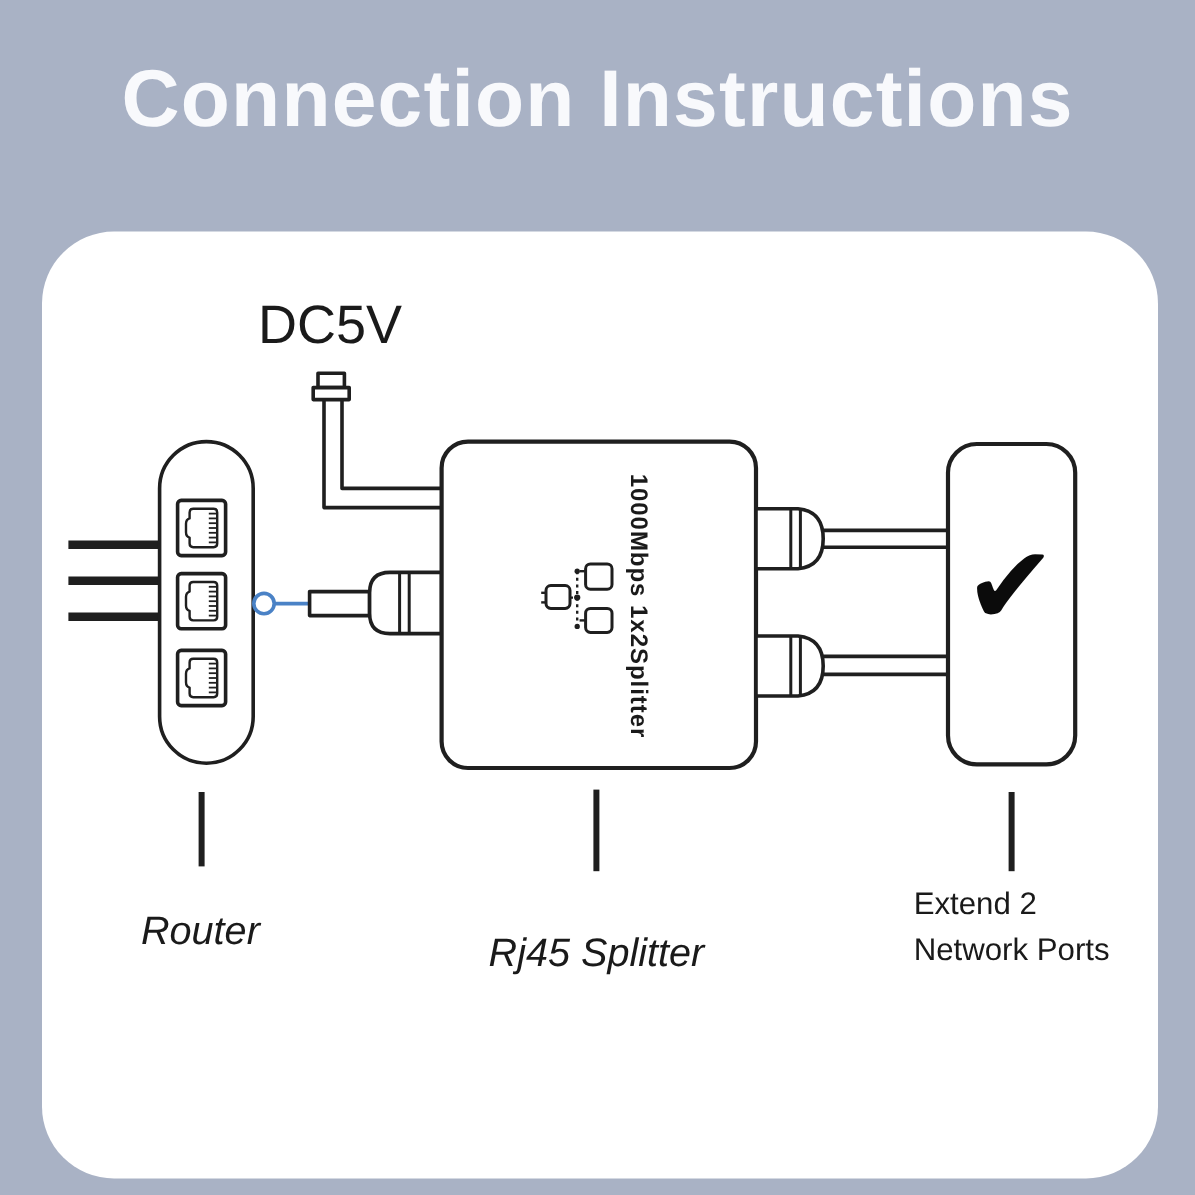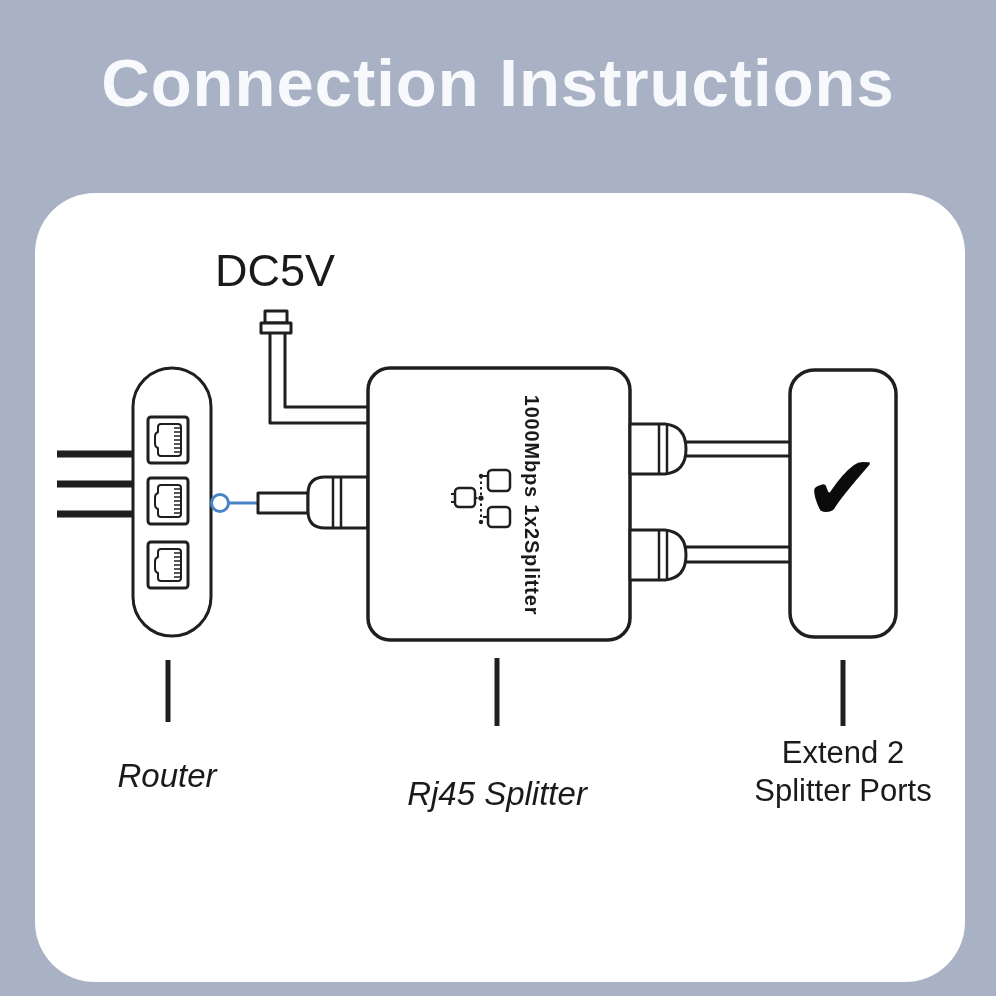--- a/index.html
+++ b/index.html
@@ -35,21 +35,21 @@
   .w35{stroke-width:3.5;} .w5{stroke-width:5;} .w7{stroke-width:7;}
   .blue{stroke:var(--accent-blue,#4a82c6);}
   .dash{stroke-dasharray:2.5 3;}
 
   .lbl{
     position:absolute;transform:translate(-50%,-50%);
     color:var(--label-text,#1a1a1a);white-space:nowrap;
   }
   .dc5v-label{font-size:45px;font-weight:500;}
   .device-label{font-size:33px;font-style:italic;}
-  .extend-label{font-size:31px;text-align:center;line-height:38px;}
+  .extend-label{font-size:26px;line-height:38px;}
   .splitter-print{
     font-size:20px;font-weight:bold;letter-spacing:0.8px;
     transform:translate(-50%,-50%) rotate(90deg);
   }
   .check-glyph{
     position:absolute;left:807px;top:300px;
     transform:translate(-50%,-54%);
     font-family:"DejaVu Sans",sans-serif;
     font-size:92px;line-height:1;
     color:var(--check,#0b0b0b);
@@ -199,17 +199,17 @@
     <div class="lbl splitter-print" style="left:496px;top:312px;">1000Mbps 1x2Splitter</div>
 
     <div class="check-glyph">✔</div>
 
     <div class="lbl device-label" style="left:132px;top:583px;">Router</div>
 
     <div class="lbl device-label" style="left:462px;top:583px;margin-top:18px;">Rj45 Splitter</div>
 
     <div class="lbl extend-label" style="left:808px;top:579px;">
       <div>Extend 2</div>
-      <div>Splitter Ports</div>
+      <div>Network Ports</div>
     </div>
 
   </div>
 </div>
 
 </body></html>

